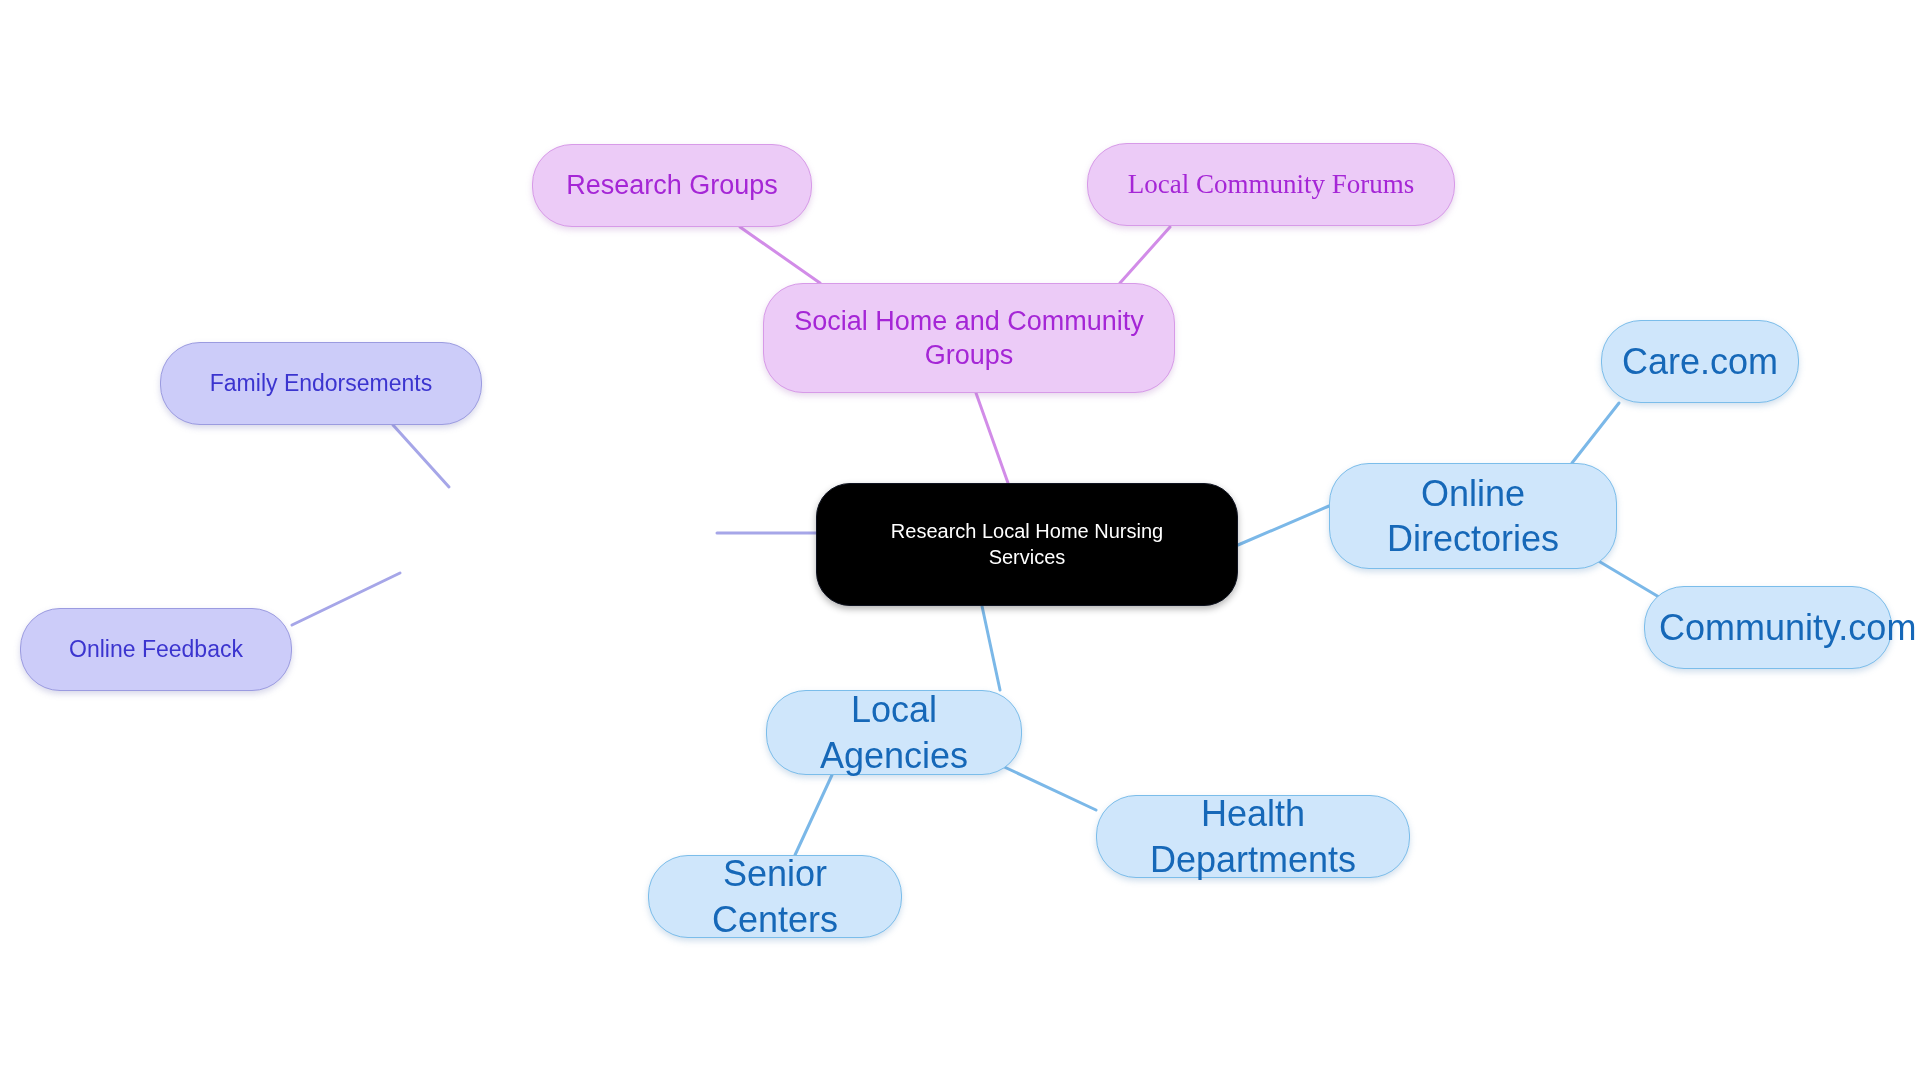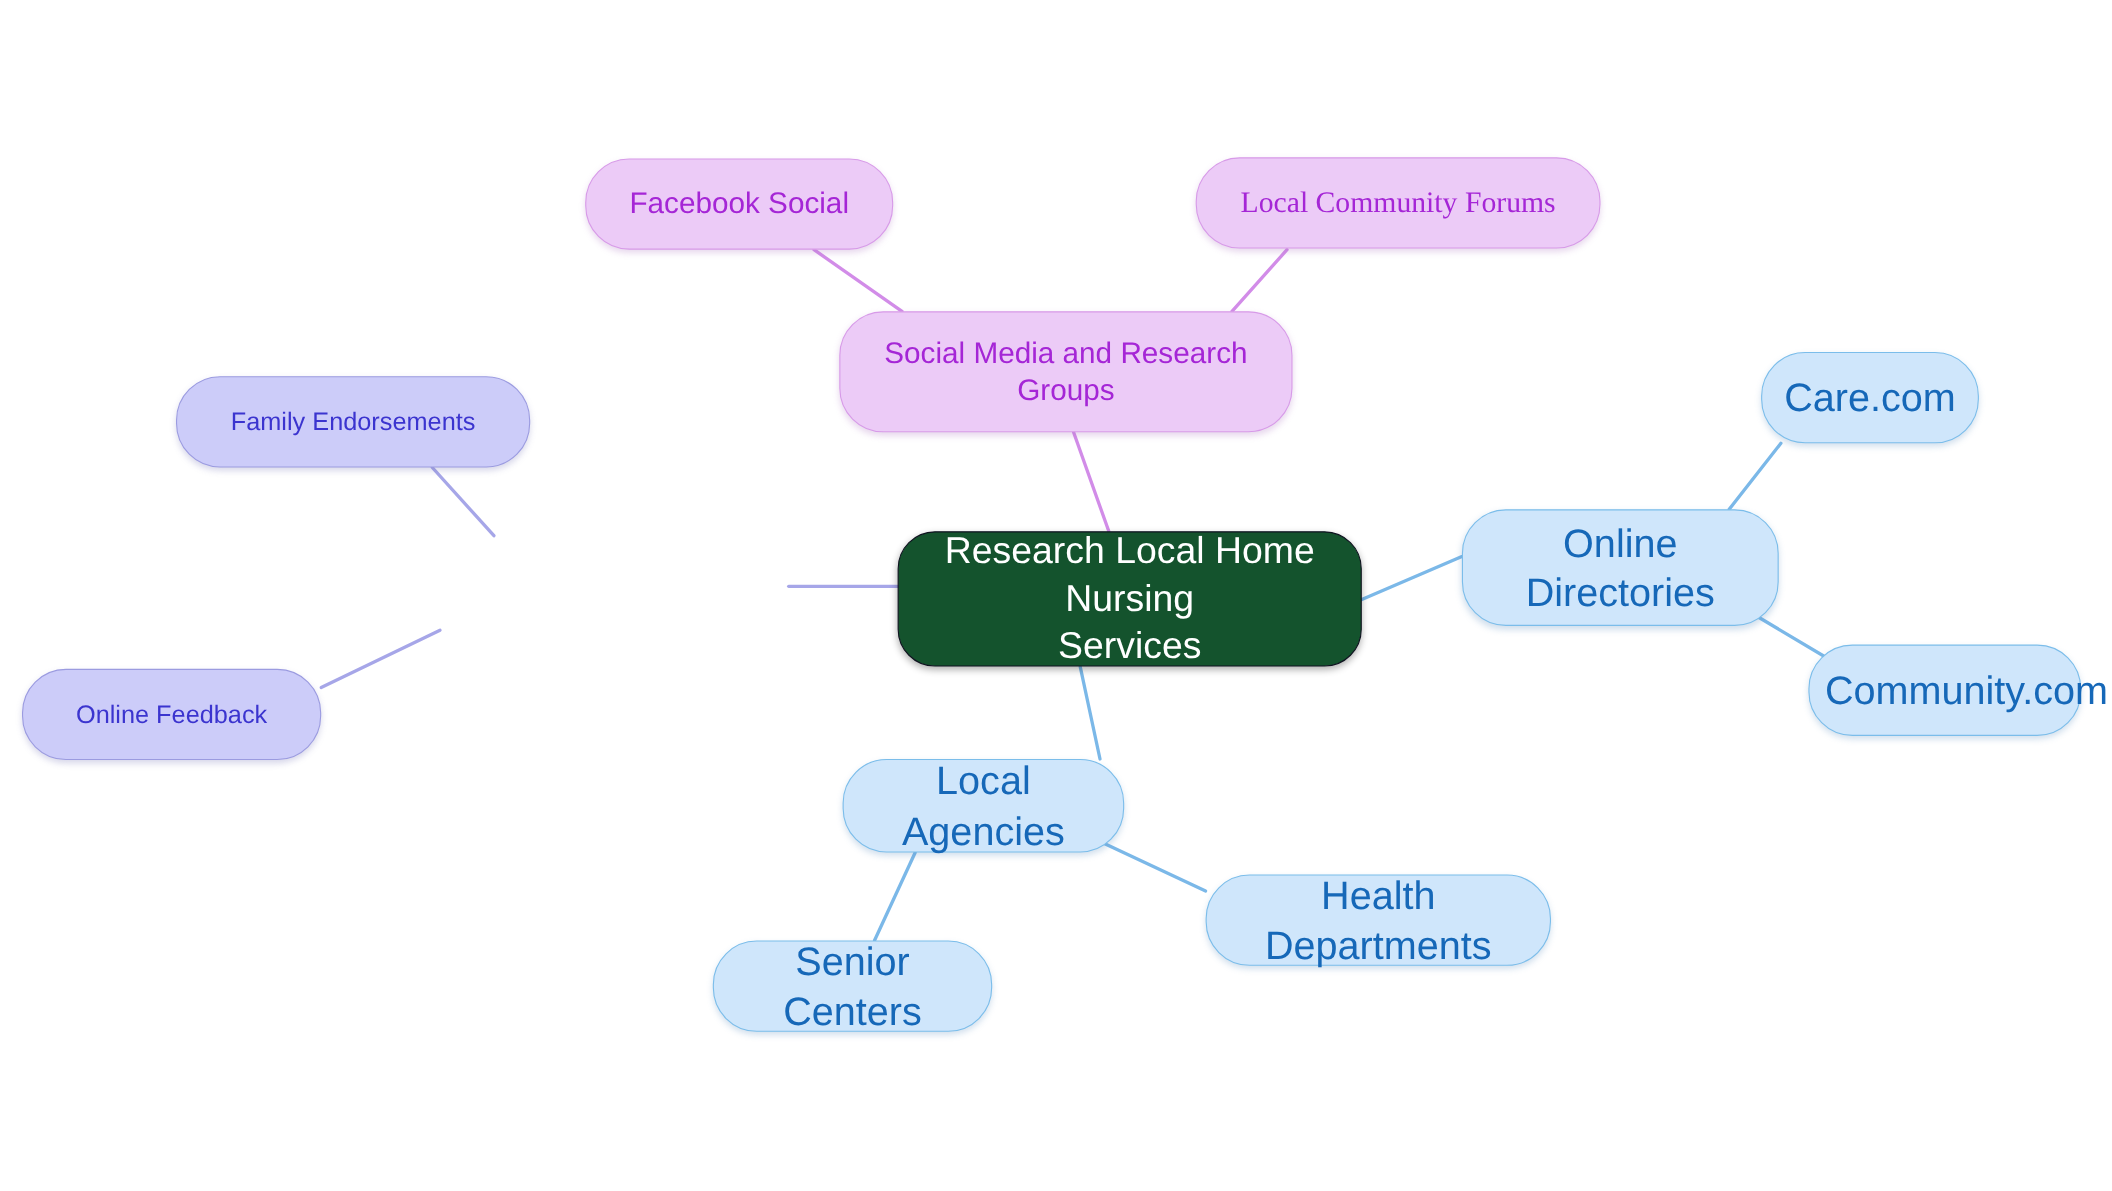--- a/index.html
+++ b/index.html
@@ -34,25 +34,25 @@
     justify-content: center;
     text-align: center;
     border-radius: 40px;
     border-style: solid;
     border-width: 1.5px;
     line-height: 1.26;
     white-space: pre-line;
     padding: 6px 14px;
   }
   .node-root {
-    background: #14532d;
+    background: #000000;
     border-color: #0f1320;
     color: #ffffff;
     border-radius: 34px;
-    font-size: 34px;
+    font-size: 20px;
     box-shadow: 0 3px 7px rgba(0,0,0,0.30);
   }
   .node-blue {
     background: #cfe6fb;
     border-color: #7bbdea;
     color: #1668b8;
     font-size: 36px;
     box-shadow: 0 3px 6px rgba(90,140,190,0.28);
   }
   .node-lav {
@@ -127,25 +127,25 @@
 
   <div class="node node-lav" style="left: 160px; top: 342px; width: 322px; height: 83px;">
     <span class="label">Family Endorsements</span>
   </div>
 
   <div class="node node-lav" style="left: 20px; top: 608px; width: 272px; height: 83px;">
     <span class="label">Online Feedback</span>
   </div>
 
   <div class="node node-pink" style="left: 763px; top: 283px; width: 412px; height: 110px;">
-    <span class="label">Social Media and Research
+    <span class="label">Social Home and Community
 Groups</span>
   </div>
 
   <div class="node node-pink" style="left: 532px; top: 144px; width: 280px; height: 83px;">
-    <span class="label">Facebook Social</span>
+    <span class="label">Research Groups</span>
   </div>
 
   <div class="node node-pink" style="left: 1087px; top: 143px; width: 368px; height: 83px; font-family: Liberation Serif, serif;">
     <span class="label">Local Community Forums</span>
   </div>
 
 </div>
 
 </body></html>

